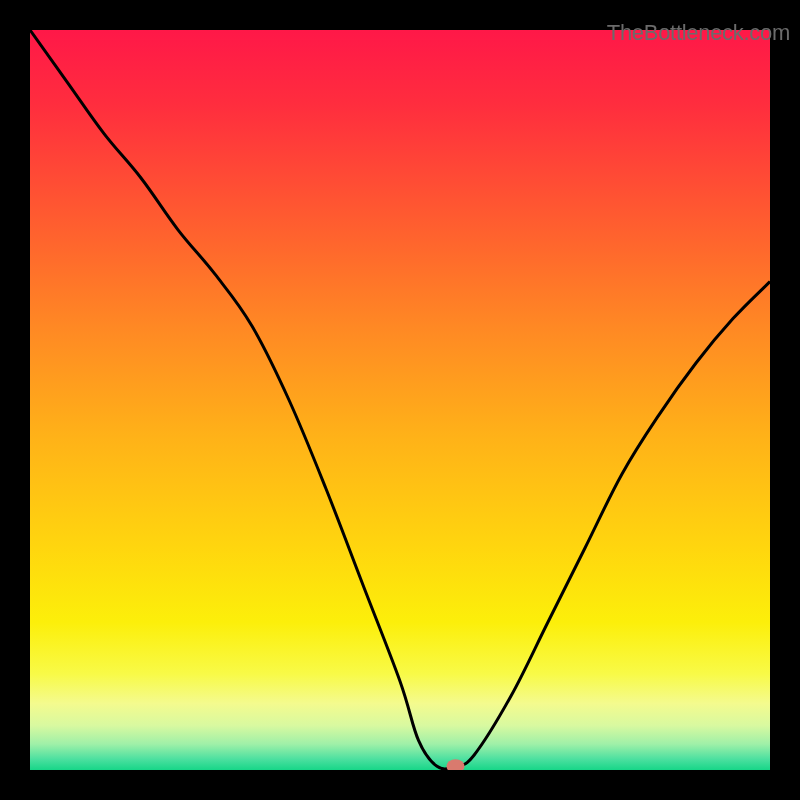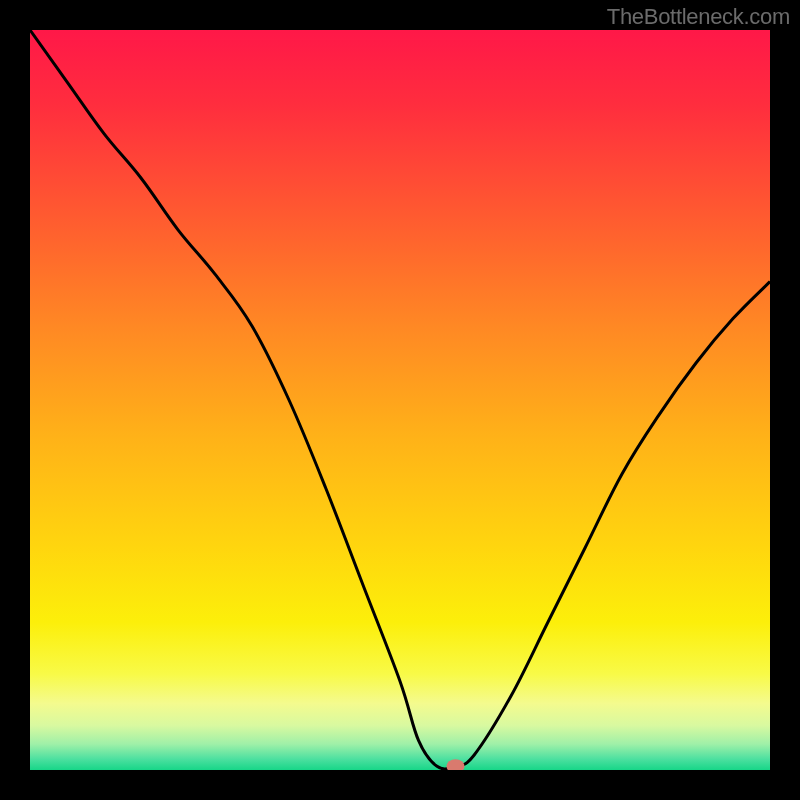--- a/index.html
+++ b/index.html
@@ -6,21 +6,21 @@
     margin: 0;
     padding: 0;
     width: 800px;
     height: 800px;
     background: #000;
     position: relative;
     font-family: Arial, Helvetica, sans-serif;
   }
   .watermark {
     position: absolute;
-    top: 4px;
+    top: 20px;
     right: 10px;
     color: #6b6b6b;
     font-size: 22px;
     font-weight: 500;
     z-index: 10;
     letter-spacing: -0.3px;
   }
   .frame {
     position: absolute;
     left: 30px;

